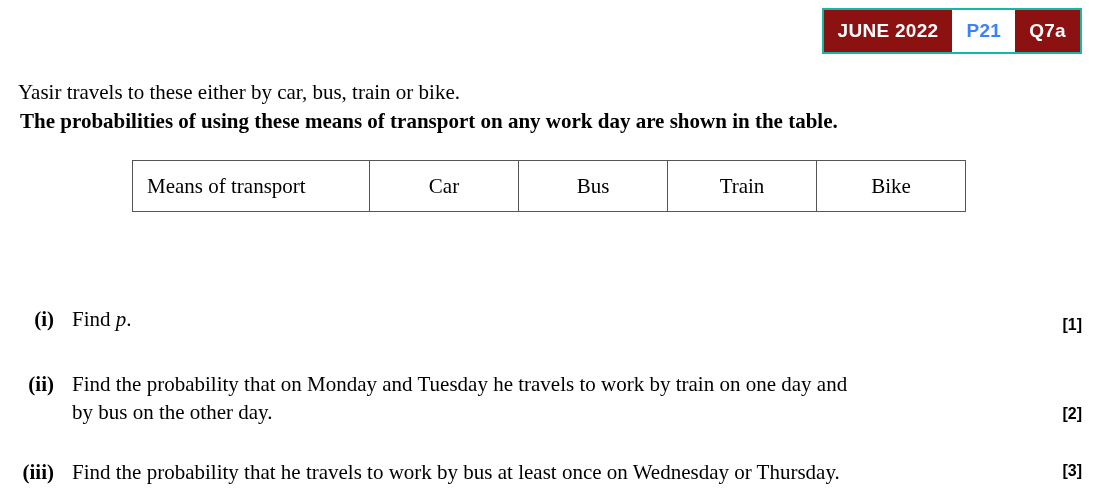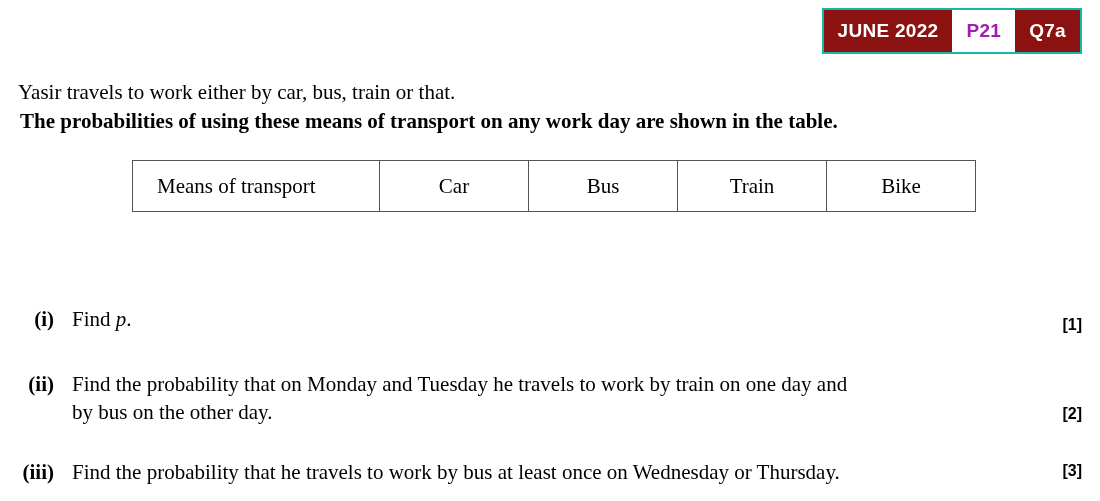--- a/index.html
+++ b/index.html
@@ -34,21 +34,21 @@
     justify-content: center;
     font-family: "Liberation Sans", sans-serif;
     font-weight: bold;
     font-size: 19px;
     letter-spacing: 0.3px;
     padding: 0 14px;
     color: #ffffff;
   }
   .badge-cell.inverted {
     background: #ffffff;
-    color: #a21caf;
+    color: #3b82f6;
     margin: 0 0px;
   }
 
   
   .intro {
     position: absolute;
     top: 78px;
     left: 18px;
     font-size: 21px;
     line-height: 29px;
@@ -71,21 +71,21 @@
   table.prob-table td {
     border: 1px solid #555555;
     height: 50px;
     padding: 0 10px;
     text-align: center;
     vertical-align: middle;
   }
   table.prob-table td.label {
     text-align: left;
     width: 212px;
-    padding-left: 24px;
+    padding-left: 14px;
   }
   table.prob-table td.val {
     width: 128px;
   }
   .ital {
     font-style: italic;
   }
 
   
   .part {
@@ -122,21 +122,21 @@
 </head>
 <body>
 
 <div class="badge-bar">
   <div class="badge-cell">JUNE 2022</div>
   <div class="badge-cell inverted">P21</div>
   <div class="badge-cell">Q7a</div>
 </div>
 
 <div class="intro">
-  <div class="line1">Yasir travels to work either by car, bus, train or that.</div>
+  <div class="line1">Yasir travels to these either by car, bus, train or bike.</div>
   <div class="line2">The probabilities of using these means of transport on any work day are shown in the table.</div>
 </div>
 
 <div class="table-wrap">
   <table class="prob-table">
     <tbody>
         <tr>
       <td class="label">Means of transport</td>
       <td class="val">Car</td>
       <td class="val">Bus</td>

